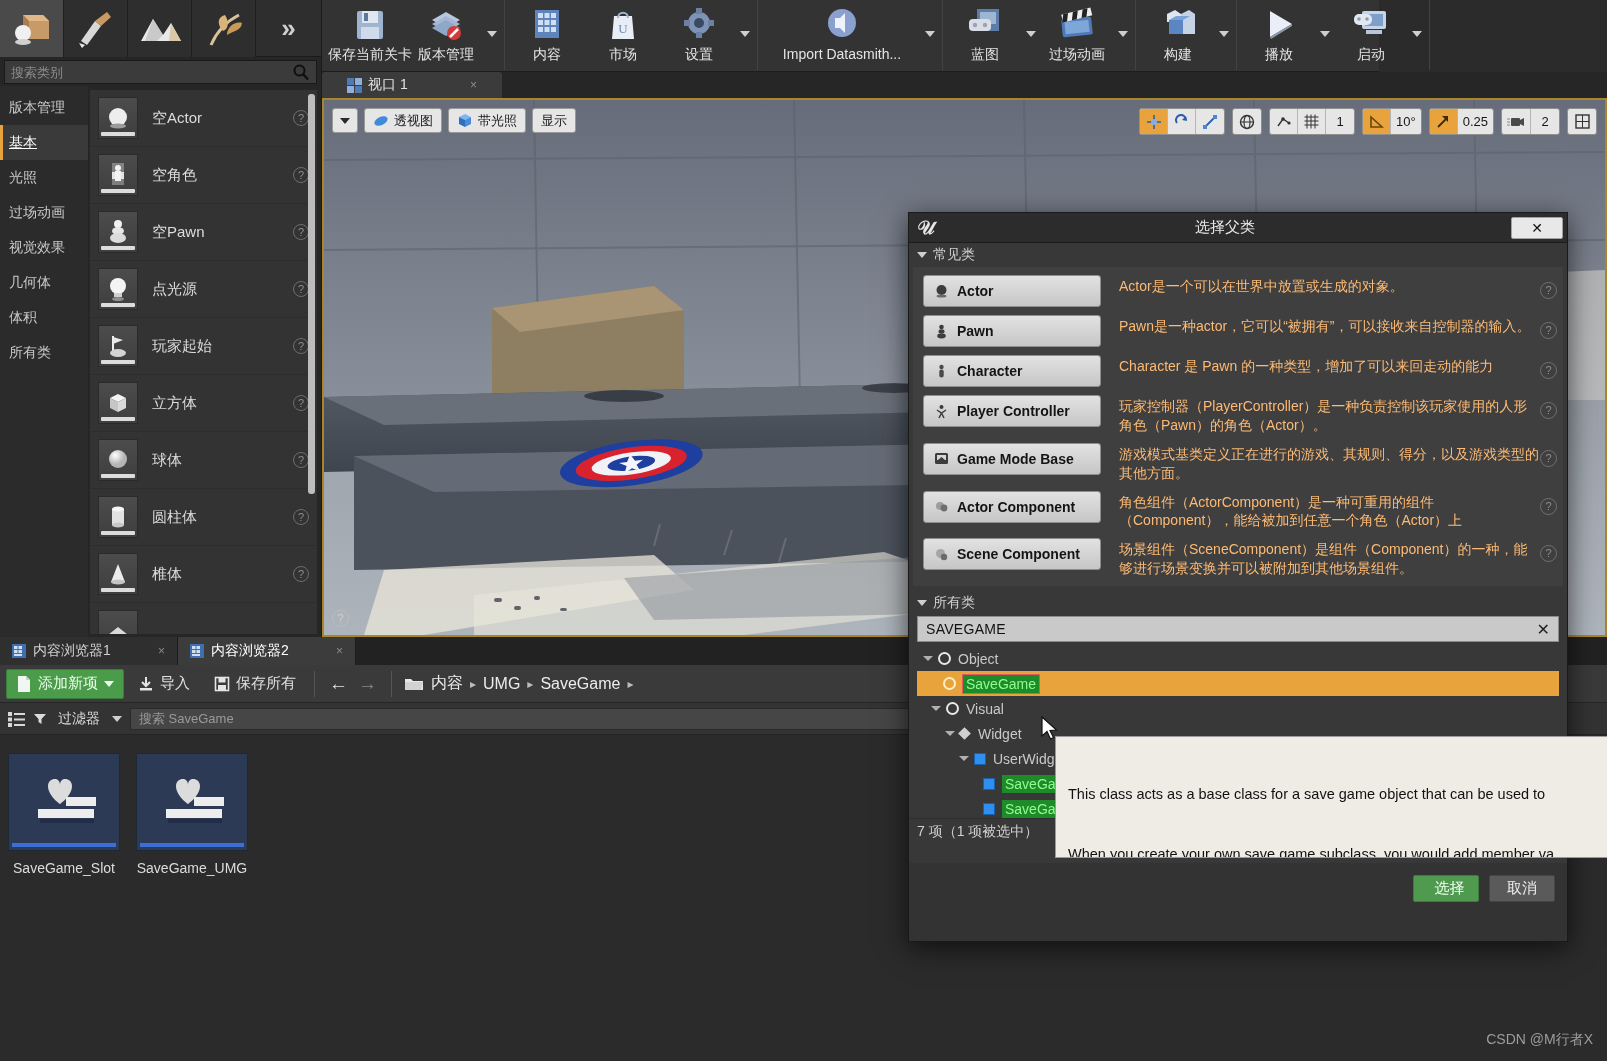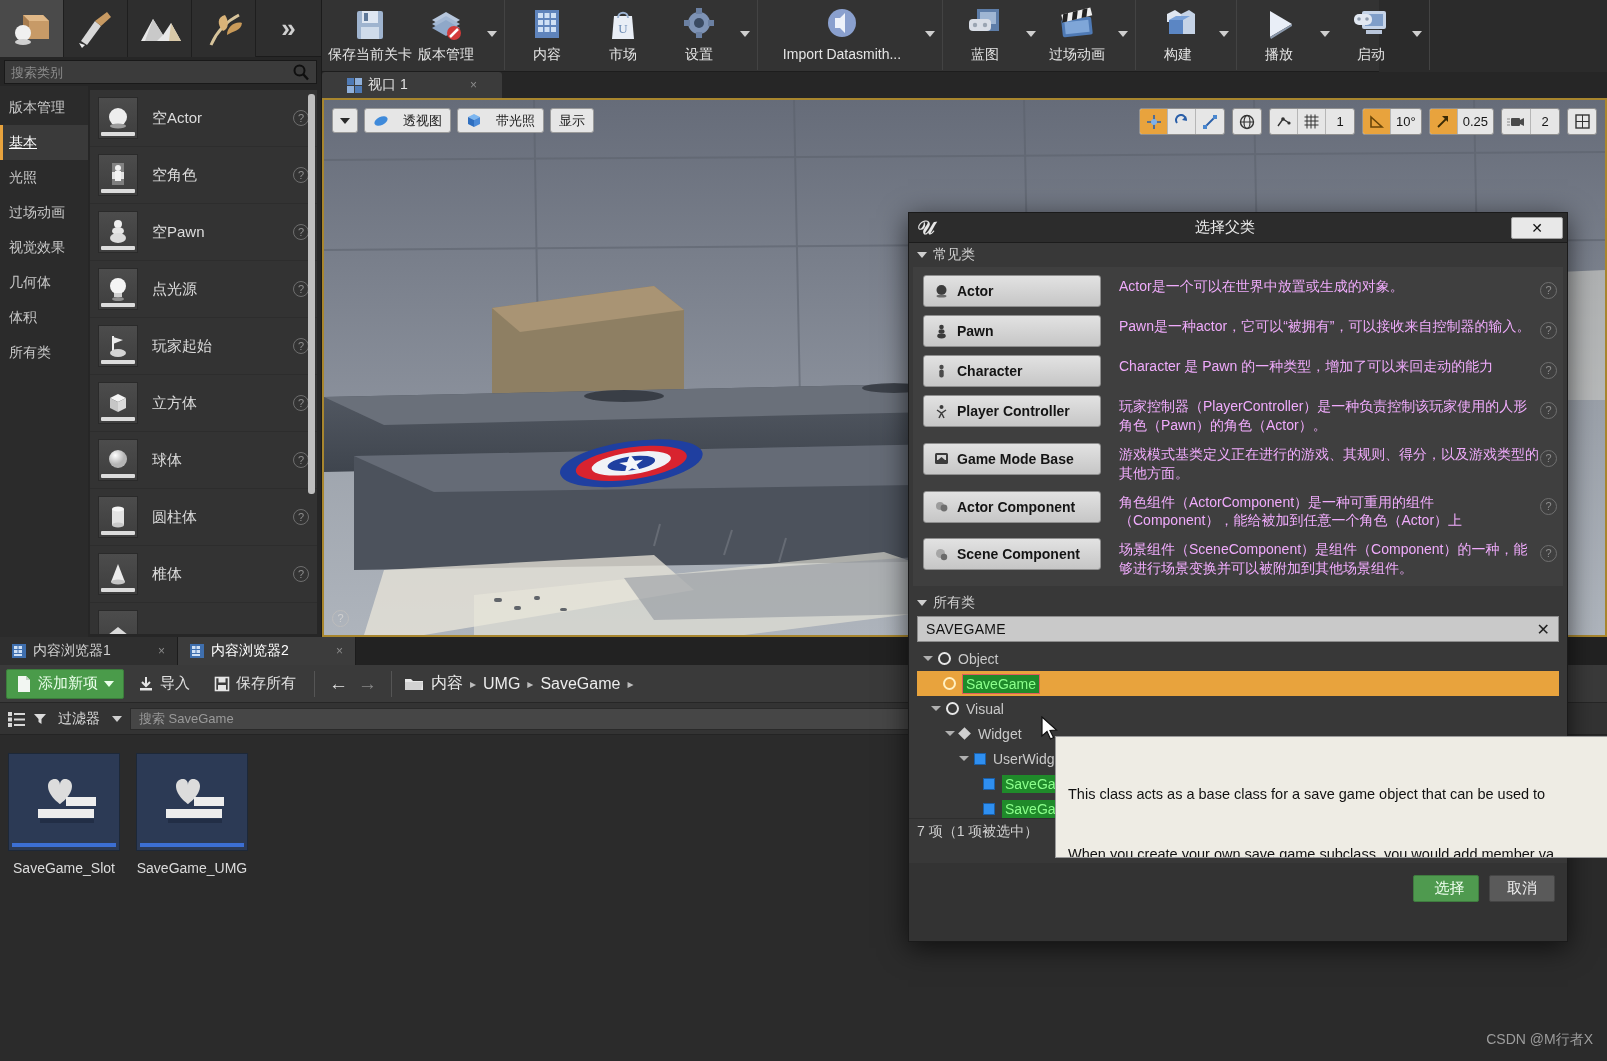--- a/index.html
+++ b/index.html
@@ -111,21 +111,21 @@
     border: 2px solid #a8862e; overflow: hidden;
     background: linear-gradient(#6d7380 0%, #7d828c 40%, #9aa0a9 100%);
   }
   #scene { position:absolute; inset:0; }
   #vp-toolbar {
     position: absolute; left: 8px; top: 8px; display: flex; gap: 6px; align-items: center;
     z-index: 5;
   }
   .vp-btn {
     height: 25px; background: #e6e6e6; border: 1px solid #9a9a9a; border-radius: 3px;
-    display: flex; align-items: center; gap: 14px; padding: 0 8px;
+    display: flex; align-items: center; gap: 5px; padding: 0 8px;
     font-size: 13px; color: #1a1a1a;
   }
   .vp-btn.sm { padding: 0 7px; }
   #vp-right {
     position: absolute; right: 8px; top: 8px; display: flex; gap: 7px; align-items: center; z-index: 5;
   }
   .vp-grp { display:flex; background:#e6e6e6; border:1px solid #8f8f8f; border-radius:3px; overflow:hidden; height:27px; }
   .vp-cell {
     min-width: 28px; height: 25px; display:flex; align-items:center; justify-content:center;
     border-right: 1px solid #b6b6b6; font-size: 13px; color: #161616; padding: 0 5px;
@@ -210,21 +210,21 @@
   }
   .tri { width:0;height:0;border-left:6px solid #cfcfcf;border-top:4px solid transparent;border-bottom:4px solid transparent; }
   .tri.down { border-left:5px solid transparent;border-right:5px solid transparent;border-top:6px solid #cfcfcf; border-bottom:0;}
   #common-list { background: #3f3f3f; margin: 0 4px; padding: 4px 0; }
   .common-row { display: flex; align-items: flex-start; padding: 4px 6px 4px 10px; }
   .common-btn {
     width: 178px; min-height: 32px; background: linear-gradient(#e2e2e2,#c6c6c6);
     border: 1px solid #8e8e8e; border-radius: 3px; display: flex; align-items: center;
     gap: 8px; padding: 0 10px; font-size: 14px; font-weight: bold; color: #141414; flex-shrink: 0;
   }
-  .common-desc { flex: 1; padding: 2px 0 0 18px; font-size: 14px; color: #f0abfc; line-height: 1.35; }
+  .common-desc { flex: 1; padding: 2px 0 0 18px; font-size: 14px; color: #fdba74; line-height: 1.35; }
   .common-q {
     width: 17px; height: 17px; border-radius: 50%; border: 1px solid #707070;
     color: #8d8d8d; font-size: 11px; text-align:center; line-height:15px; margin-top:7px; flex-shrink:0;
   }
   #dlg-all-hdr {
     height: 26px; display:flex; align-items:center; gap:6px; padding-left: 8px;
     font-size: 14px; color: #cfcfcf; margin-top: 4px;
   }
   #dlg-allfield {
     margin: 0 8px; height: 26px; background: #c9c9c9; border: 1px solid #8c8c8c;

